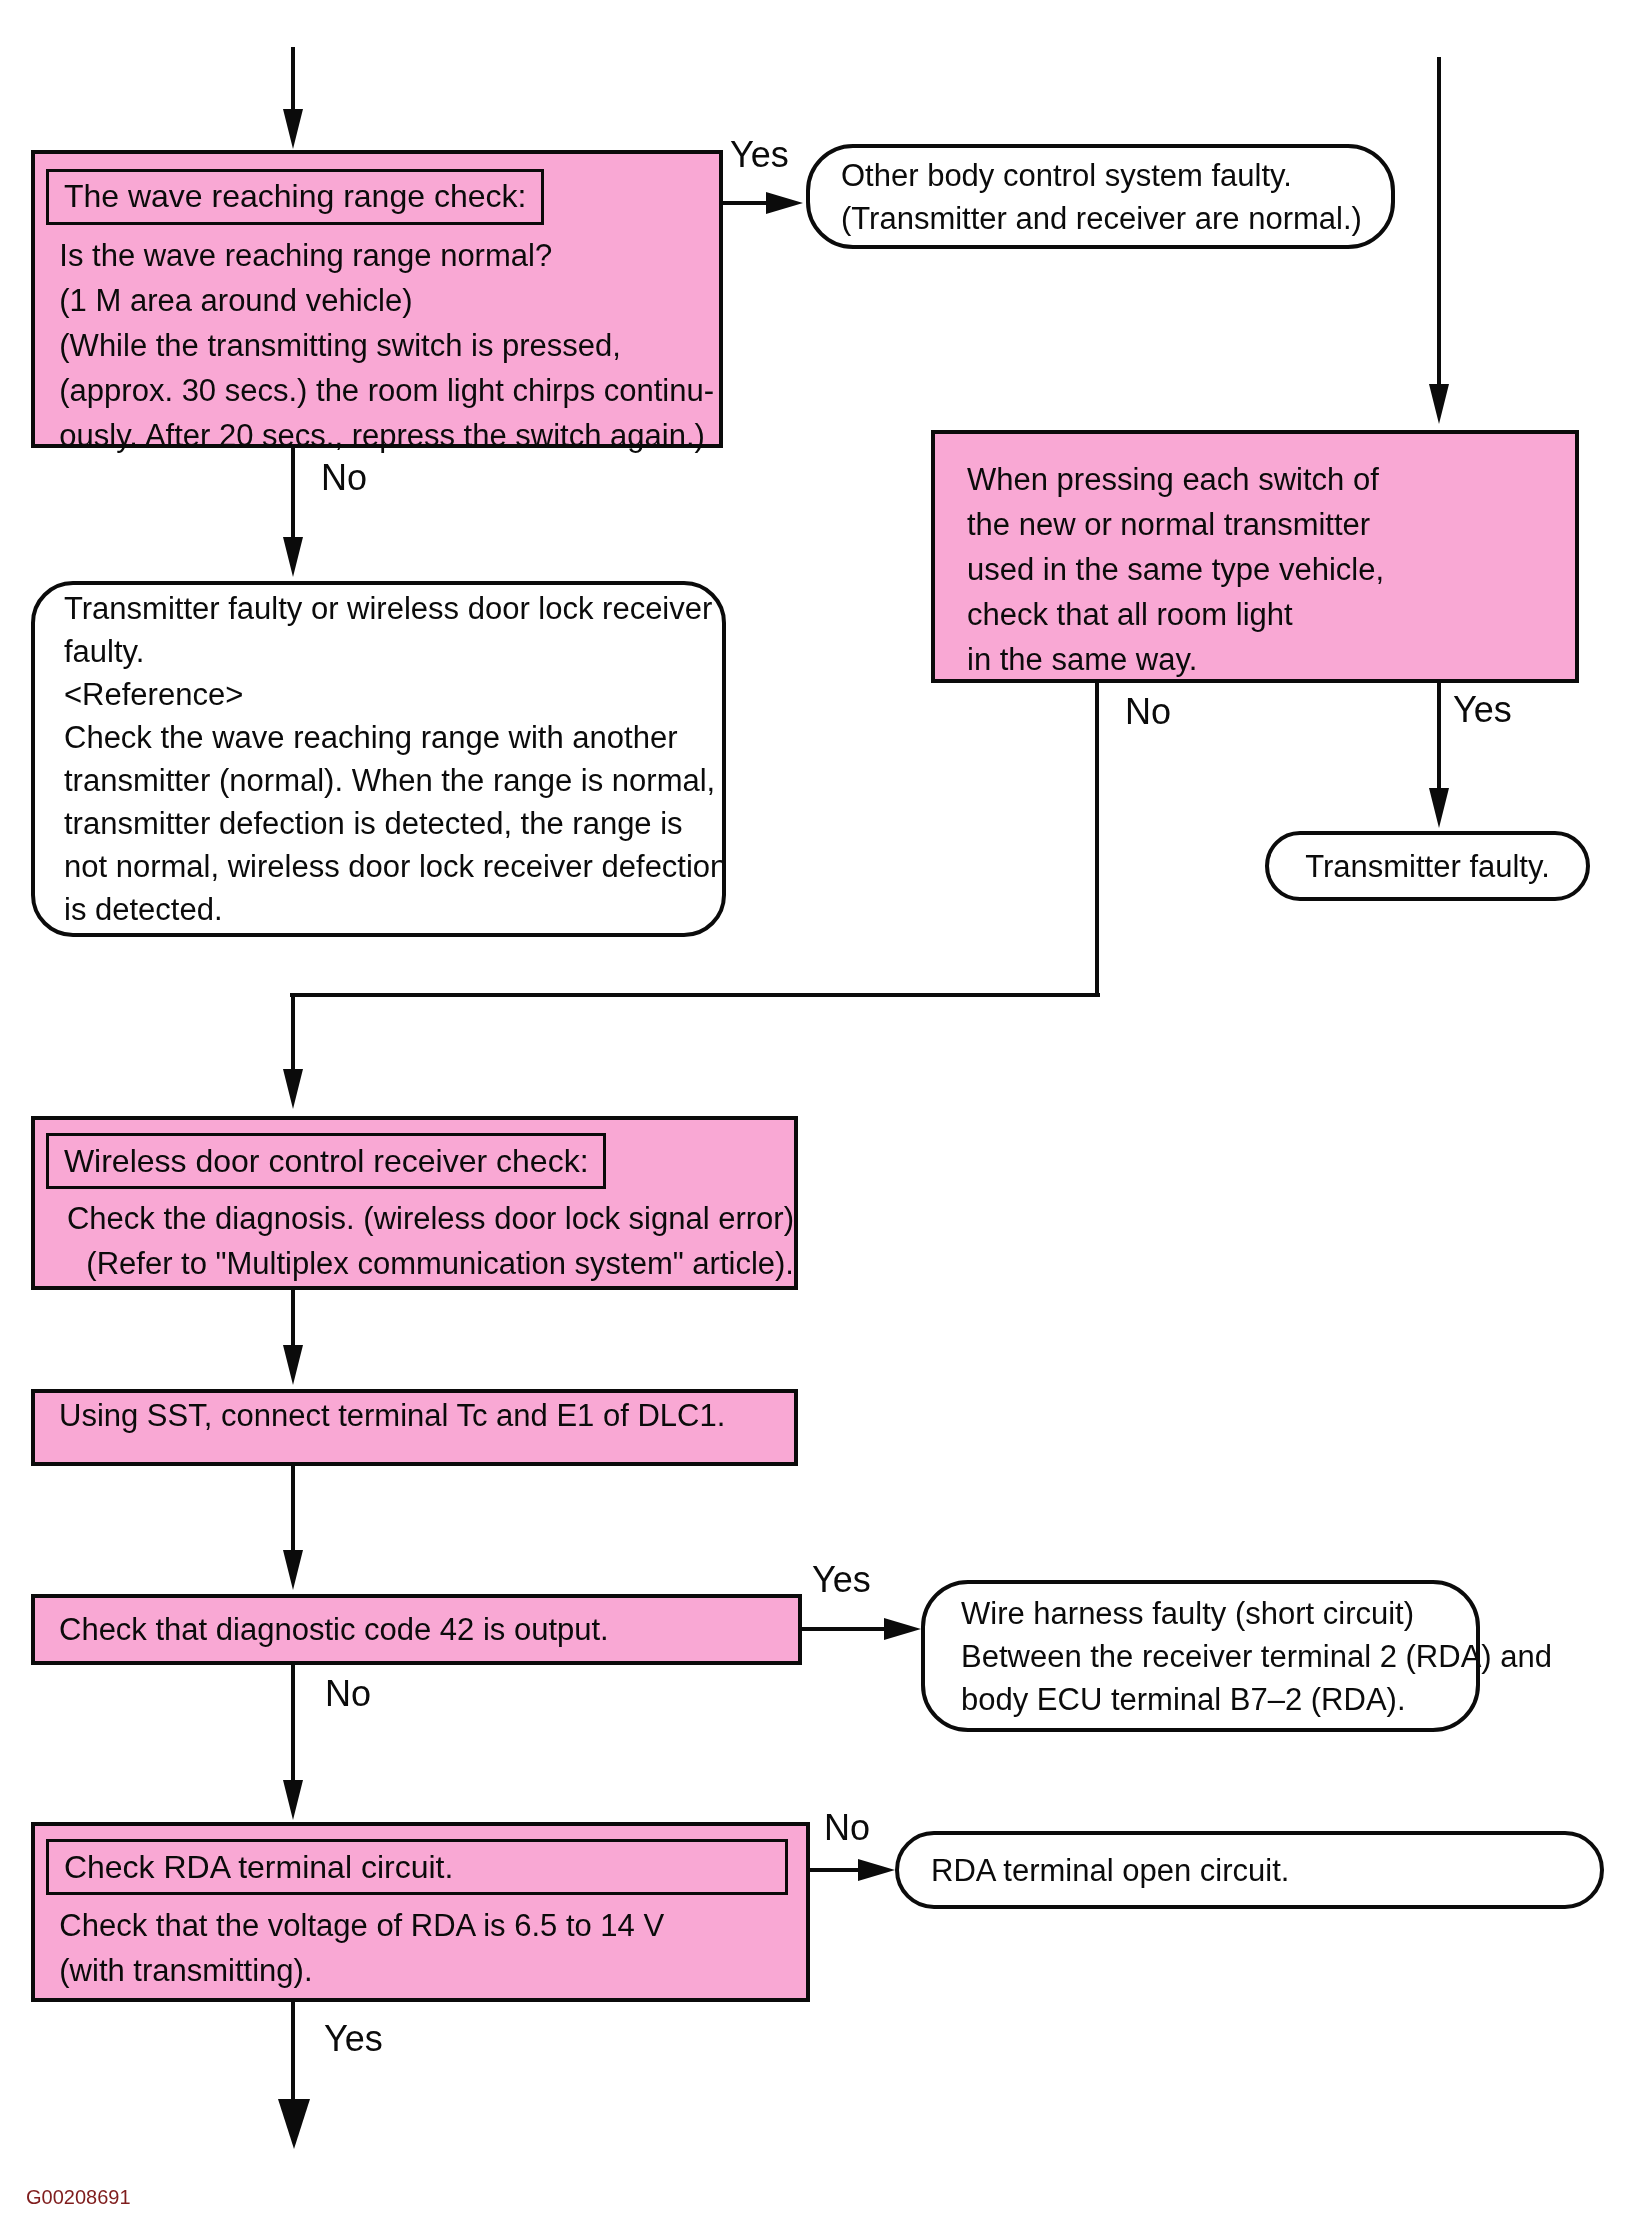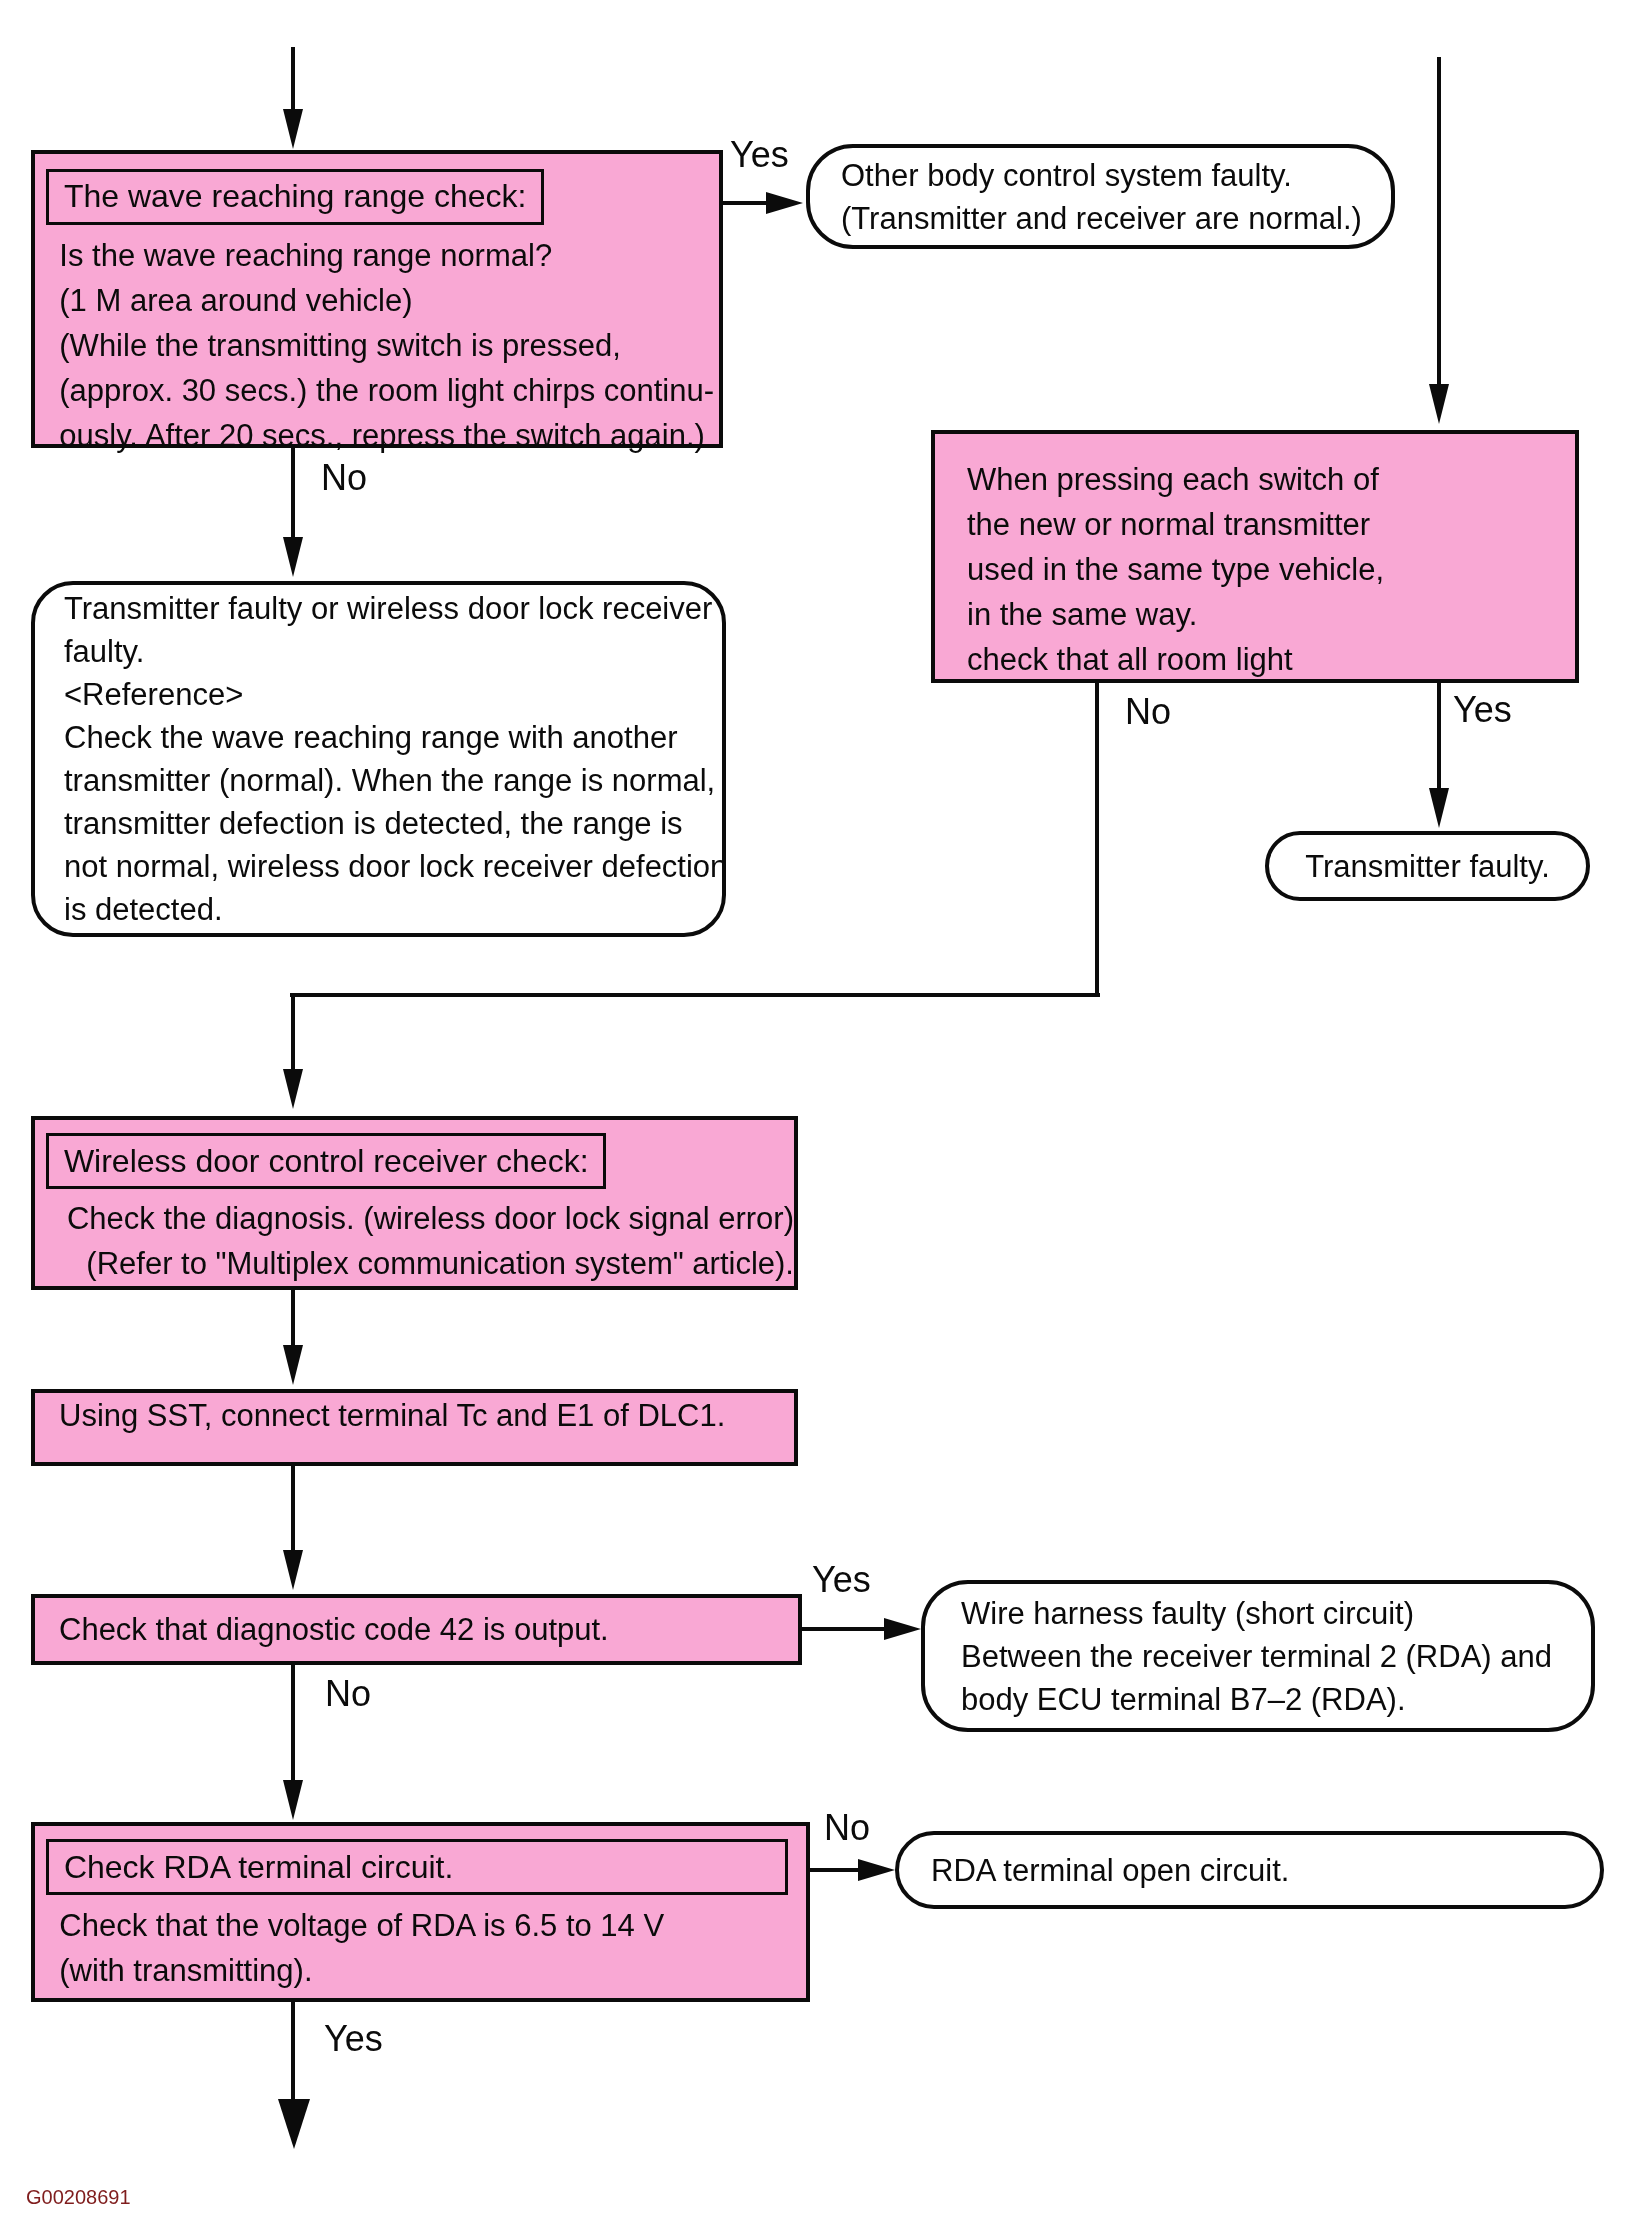--- a/index.html
+++ b/index.html
@@ -67,22 +67,22 @@
   </div>
 
   <div class="vl" style="left:1437px;top:57px;height:330px;"></div>
   <div class="ah-down" style="left:1429px;top:384px;"></div>
 
   <div class="box" style="left:931px;top:430px;width:648px;height:253px;padding:23px 0 0 32px;">
     <div class="bodytext">
       <div class="line">When pressing each switch of</div>
       <div class="line">the new or normal transmitter</div>
       <div class="line">used in the same type vehicle,</div>
+      <div class="line">check that all room light</div>
       <div class="line">in the same way.</div>
-      <div class="line">check that all room light</div>
     </div>
   </div>
 
   <div class="lbl" style="left:321px;top:457px;">No</div>
   <div class="vl" style="left:291px;top:448px;height:91px;"></div>
   <div class="ah-down" style="left:283px;top:537px;"></div>
 
   <div class="stadium" style="left:31px;top:581px;width:695px;height:356px;border-radius:42px;padding:0 0 0 29px;">
     <div class="bodytext line">Transmitter faulty or wireless door lock receiver</div>
     <div class="bodytext line">faulty.</div>
@@ -127,21 +127,21 @@
   <div class="ah-down" style="left:283px;top:1550px;"></div>
 
   <div class="box" style="left:31px;top:1594px;width:771px;height:71px;display:flex;align-items:center;padding-left:24px;">
     <div class="bodytext line">Check that diagnostic code 42 is output.</div>
   </div>
 
   <div class="lbl" style="left:812px;top:1559px;">Yes</div>
   <div class="hl" style="left:802px;top:1627px;width:84px;"></div>
   <div class="ah-right" style="left:884px;top:1618px;"></div>
 
-  <div class="stadium" style="left:921px;top:1580px;width:674px;height:152px;border-radius:47px;padding:0 0 0 36px;">
+  <div class="stadium" style="left:921px;top:1580px;width:559px;height:152px;border-radius:47px;padding:0 0 0 36px;">
     <div class="bodytext line">Wire harness faulty (short circuit)</div>
     <div class="bodytext line">Between the receiver terminal 2 (RDA) and</div>
     <div class="bodytext line">body ECU terminal B7–2 (RDA).</div>
   </div>
 
   <div class="lbl" style="left:325px;top:1673px;">No</div>
   <div class="vl" style="left:291px;top:1665px;height:116px;"></div>
   <div class="ah-down" style="left:283px;top:1780px;"></div>
 
   <div class="box" style="left:31px;top:1822px;width:779px;height:180px;padding:13px 18px 0 11.3px;">

